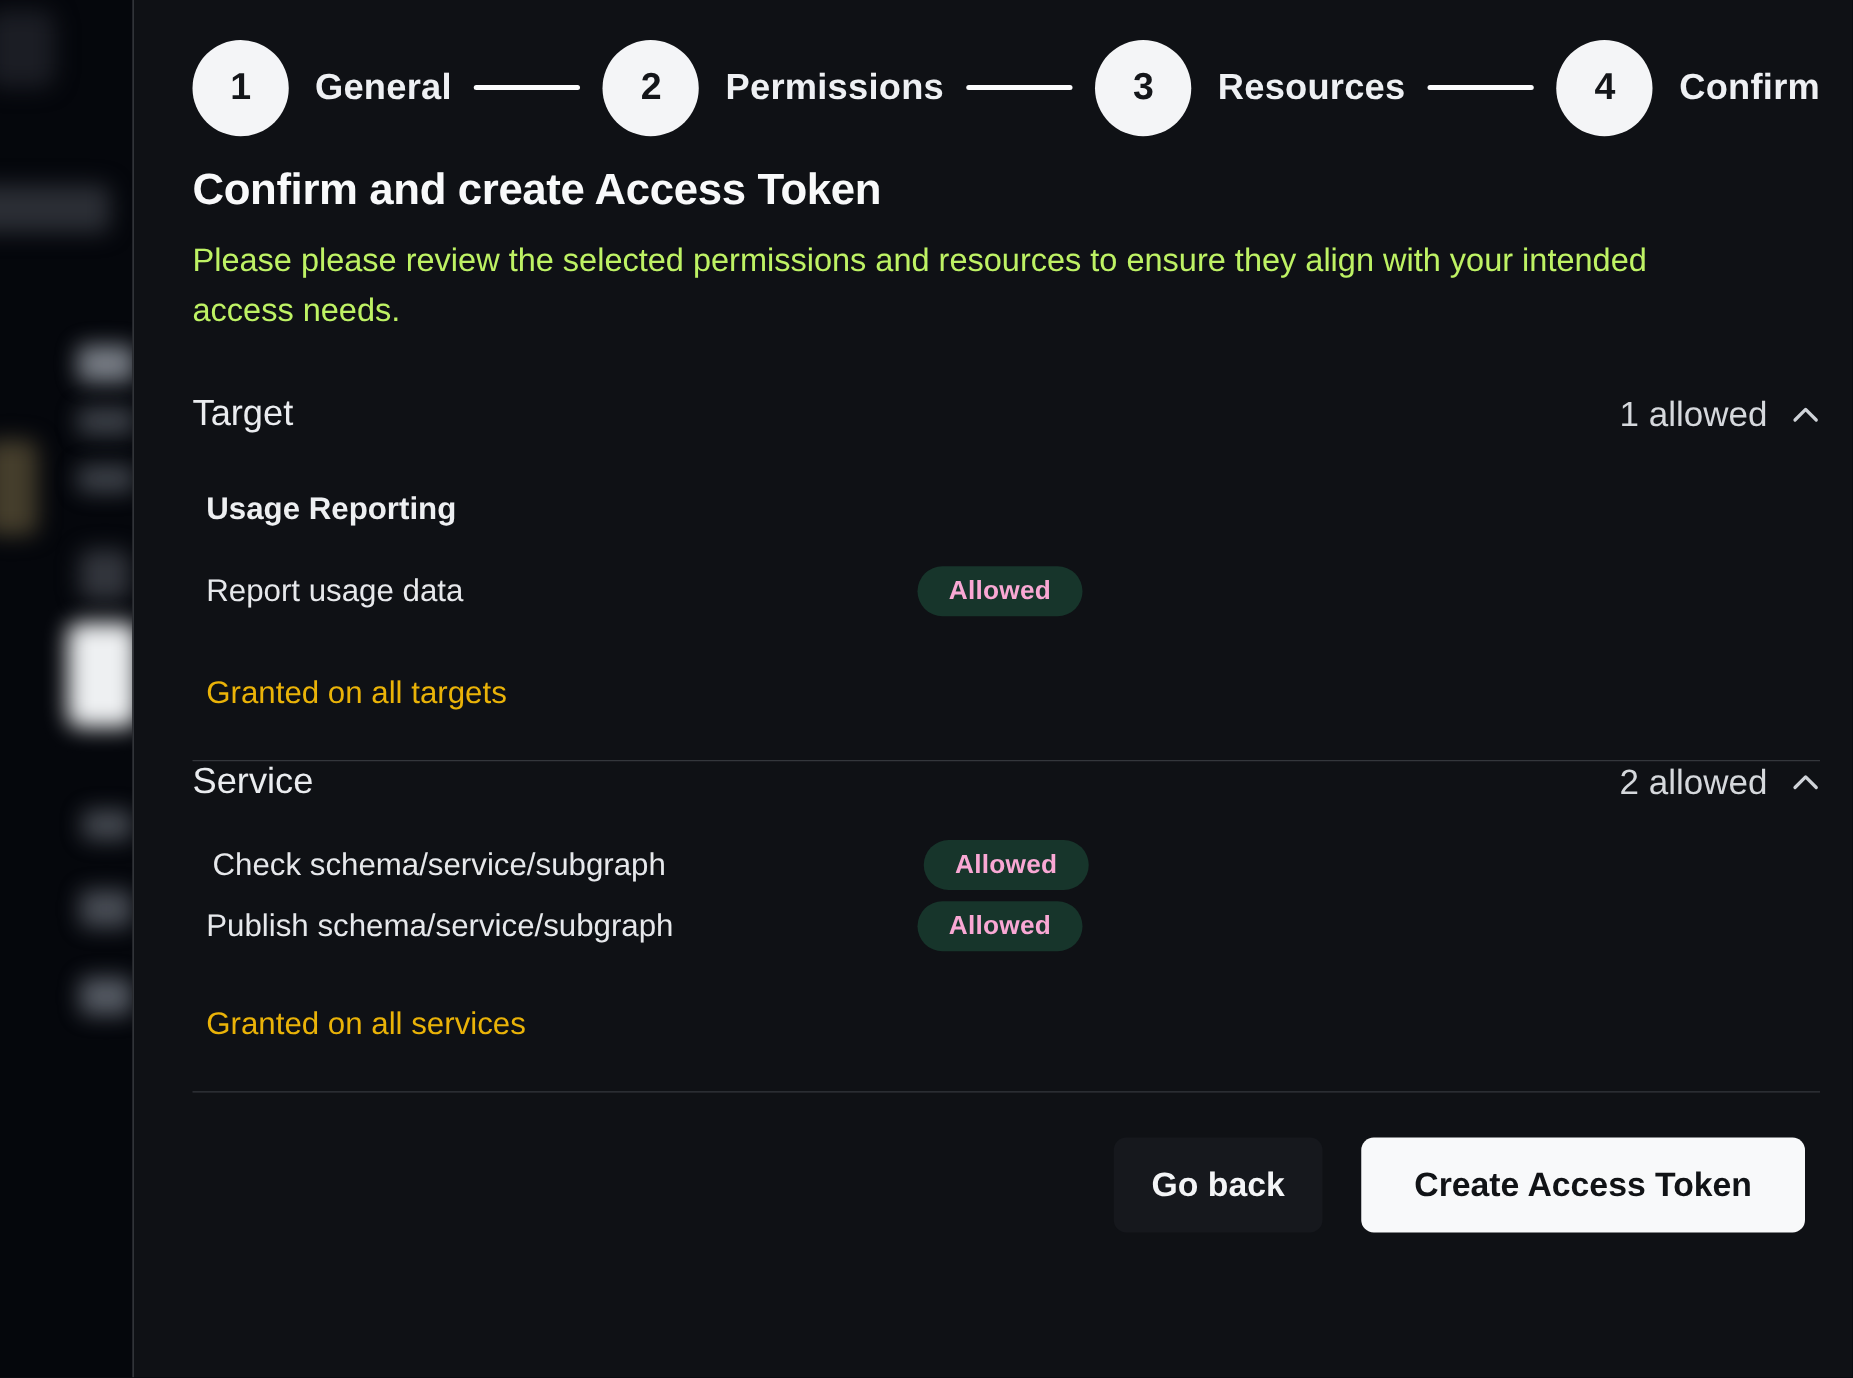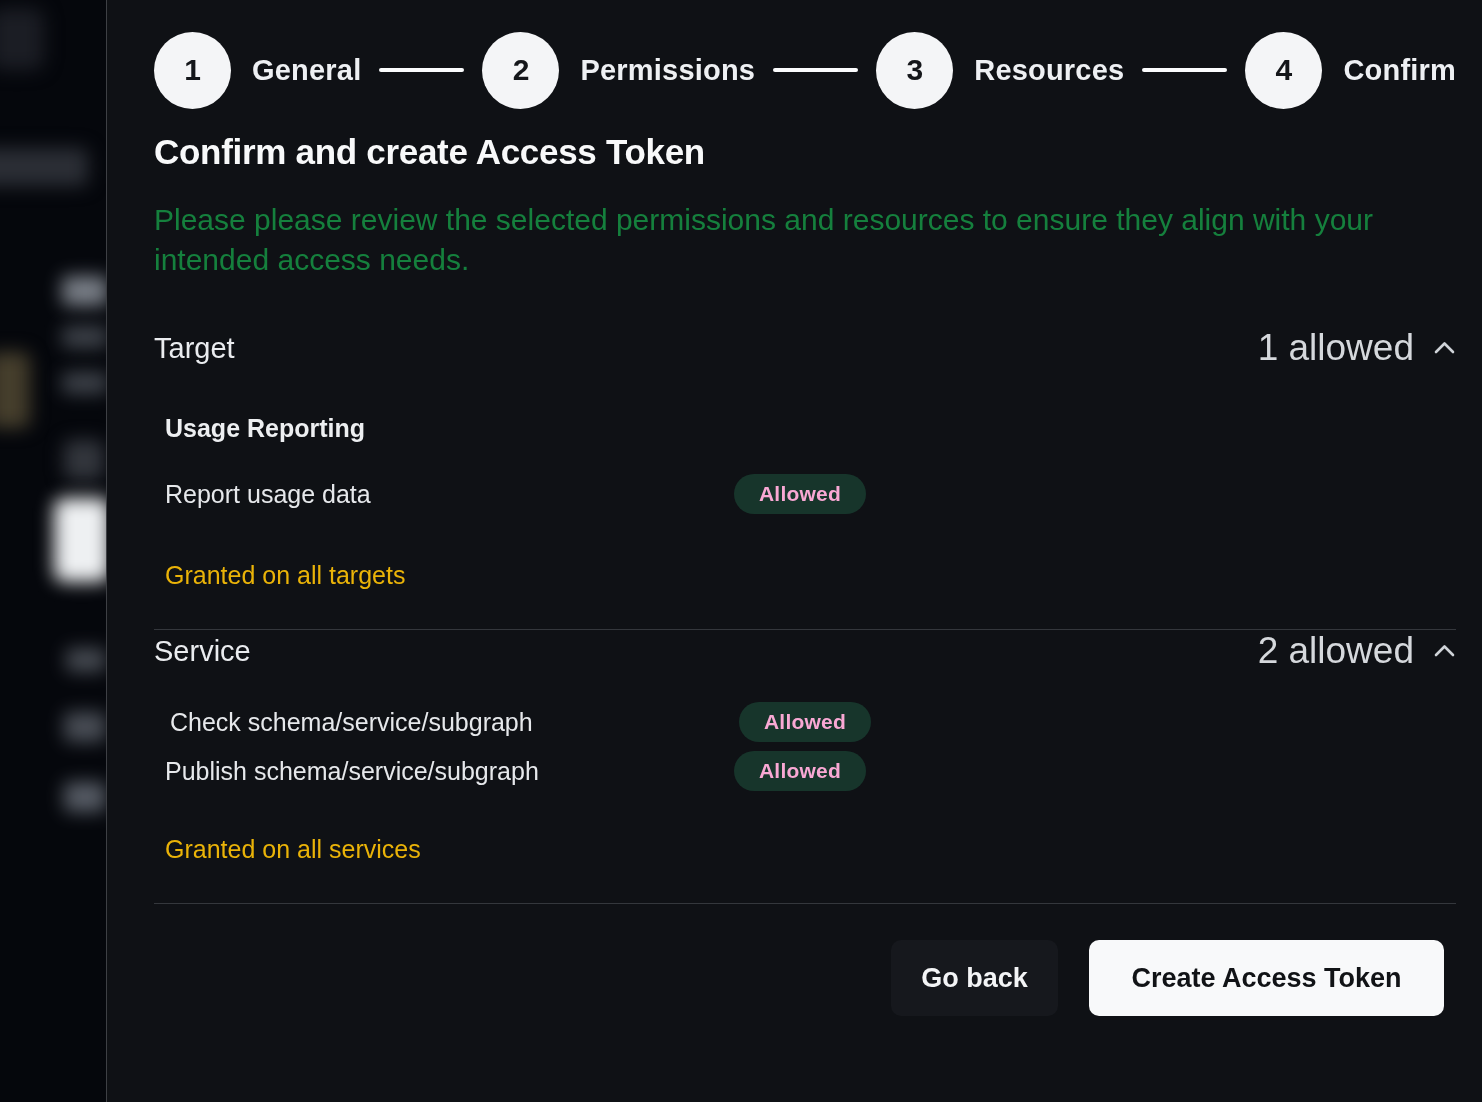--- a/index.html
+++ b/index.html
@@ -39,29 +39,29 @@
   .step-circle {
     width:77px; height:77px; border-radius:50%; background:#f4f5f7;
     color:#14161a; font-size:30px; font-weight:700;
     display:flex; align-items:center; justify-content:center; flex:none;
   }
   .step-label { margin-left:21px; font-size:29px; font-weight:600; color:#eef0f3; letter-spacing:.2px; }
   .connector { flex:1; height:4px; background:#fbfcfd; border-radius:2px; margin:0 18px; }
 
   
   .page-title { margin-top:23px; font-size:35px; font-weight:800; color:#f8f9fa; letter-spacing:-.3px; }
-  .page-subtitle { margin-top:28px; font-size:30px; line-height:40px; color:#15803d; max-width:1230px; }
+  .page-subtitle { margin-top:16px; font-size:26px; line-height:40px; color:#bef264; max-width:1230px; }
 
   
   .section-header { display:flex; justify-content:space-between; align-items:center; cursor:pointer; }
   .section-header.first { margin-top:47px; }
   .section-header.second { }
   .section-name { font-size:29px; font-weight:500; color:#eaecef; }
   .section-count { display:flex; align-items:center; gap:19px; }
-  .count-text { font-size:37px; color:#d5d8dc;text-align:center; }
+  .count-text { font-size:28px; color:#d5d8dc;text-align:center; }
   .chevron-up { width:23px; height:18px; display:block; }
 
   .group-title { margin:45px 0 0 11px; font-size:25px; font-weight:700; color:#edeff1; }
 
   .perm-row { display:flex; align-items:center; margin-left:11px; }
   .perm-row.r1 { margin-top:31px; }
   .perm-row.r2 { margin-top:30px;margin-left:16px; }
   .perm-row.r3 { margin-top:9px; }
   .perm-label { width:569px; font-size:25px; color:#e6e8eb; }
   .badge {

